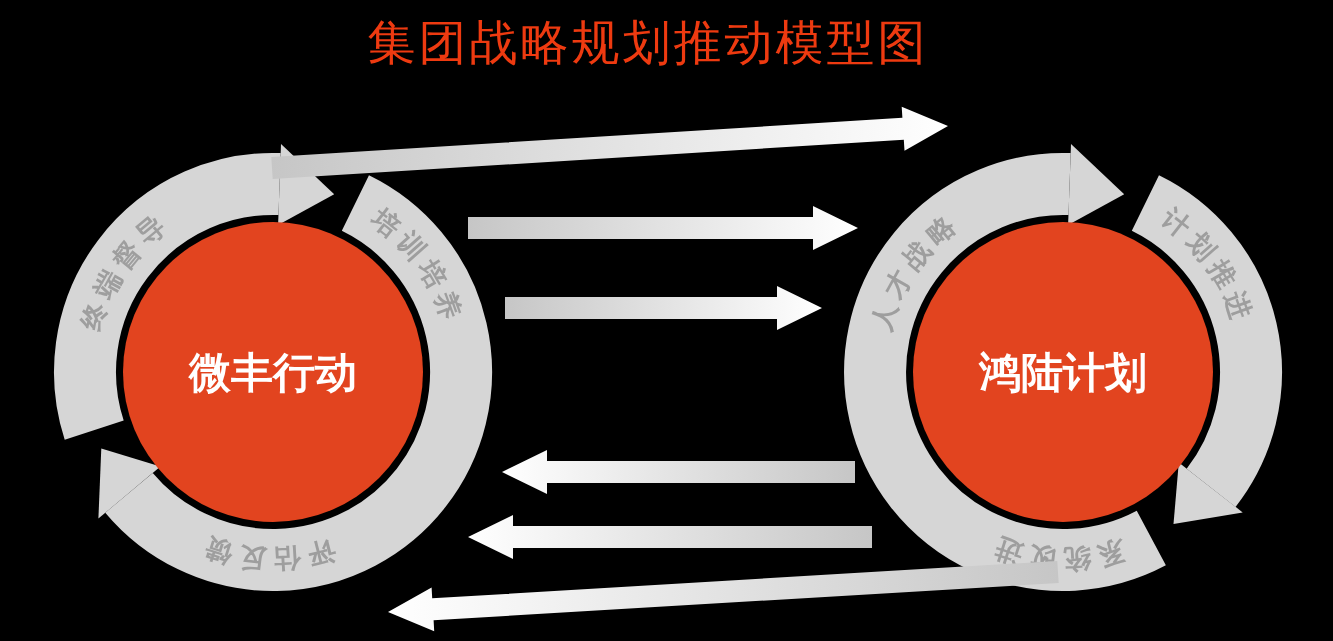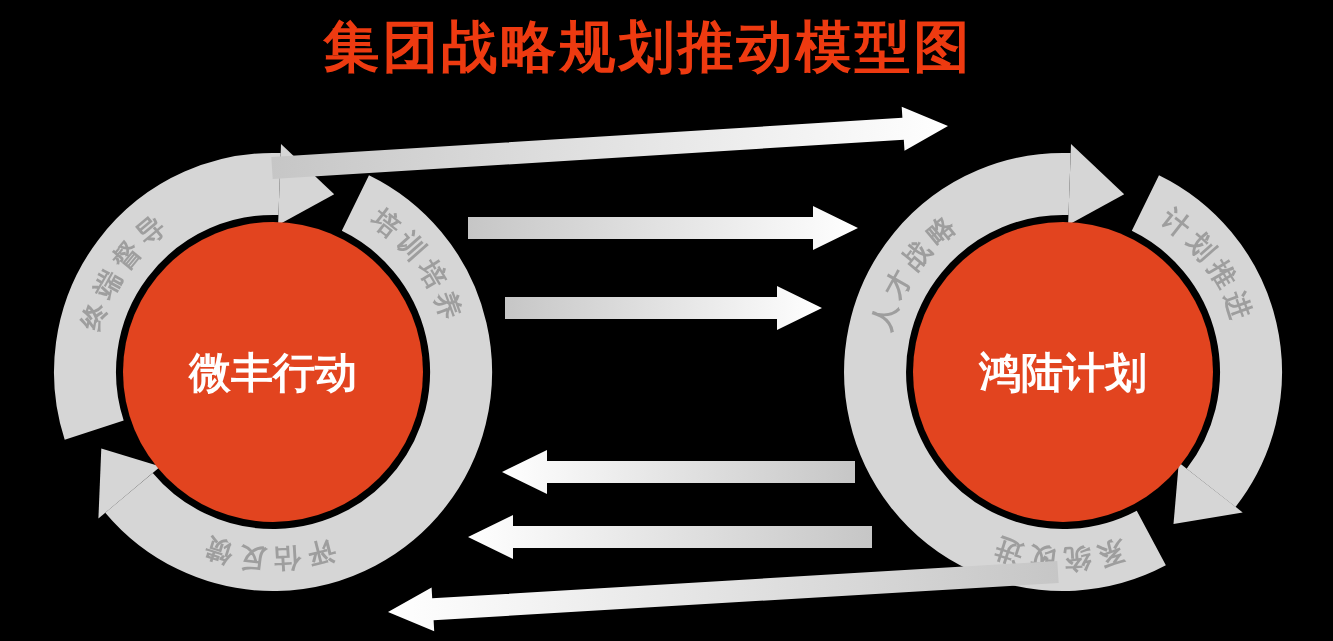--- a/index.html
+++ b/index.html
@@ -12,22 +12,22 @@
   .stage {
     position:relative;
     width:1333px; height:641px;
     background:#000;
   }
   .title {
     position:absolute;
     top:16px; left:0;
     width:1296px;
     text-align:center;
-    font-size:56px;
-    font-weight:bold;
+    font-size:48px;
+    font-weight:normal;
     letter-spacing:3px;
     color:#ee3a10;
     line-height:1.1;
   }
   .cycle {
     position:absolute;
     width:460px; height:460px;
   }
   .cycle-left  { left:43px;  top:142px; }
   .cycle-right { left:833px; top:142px; }

